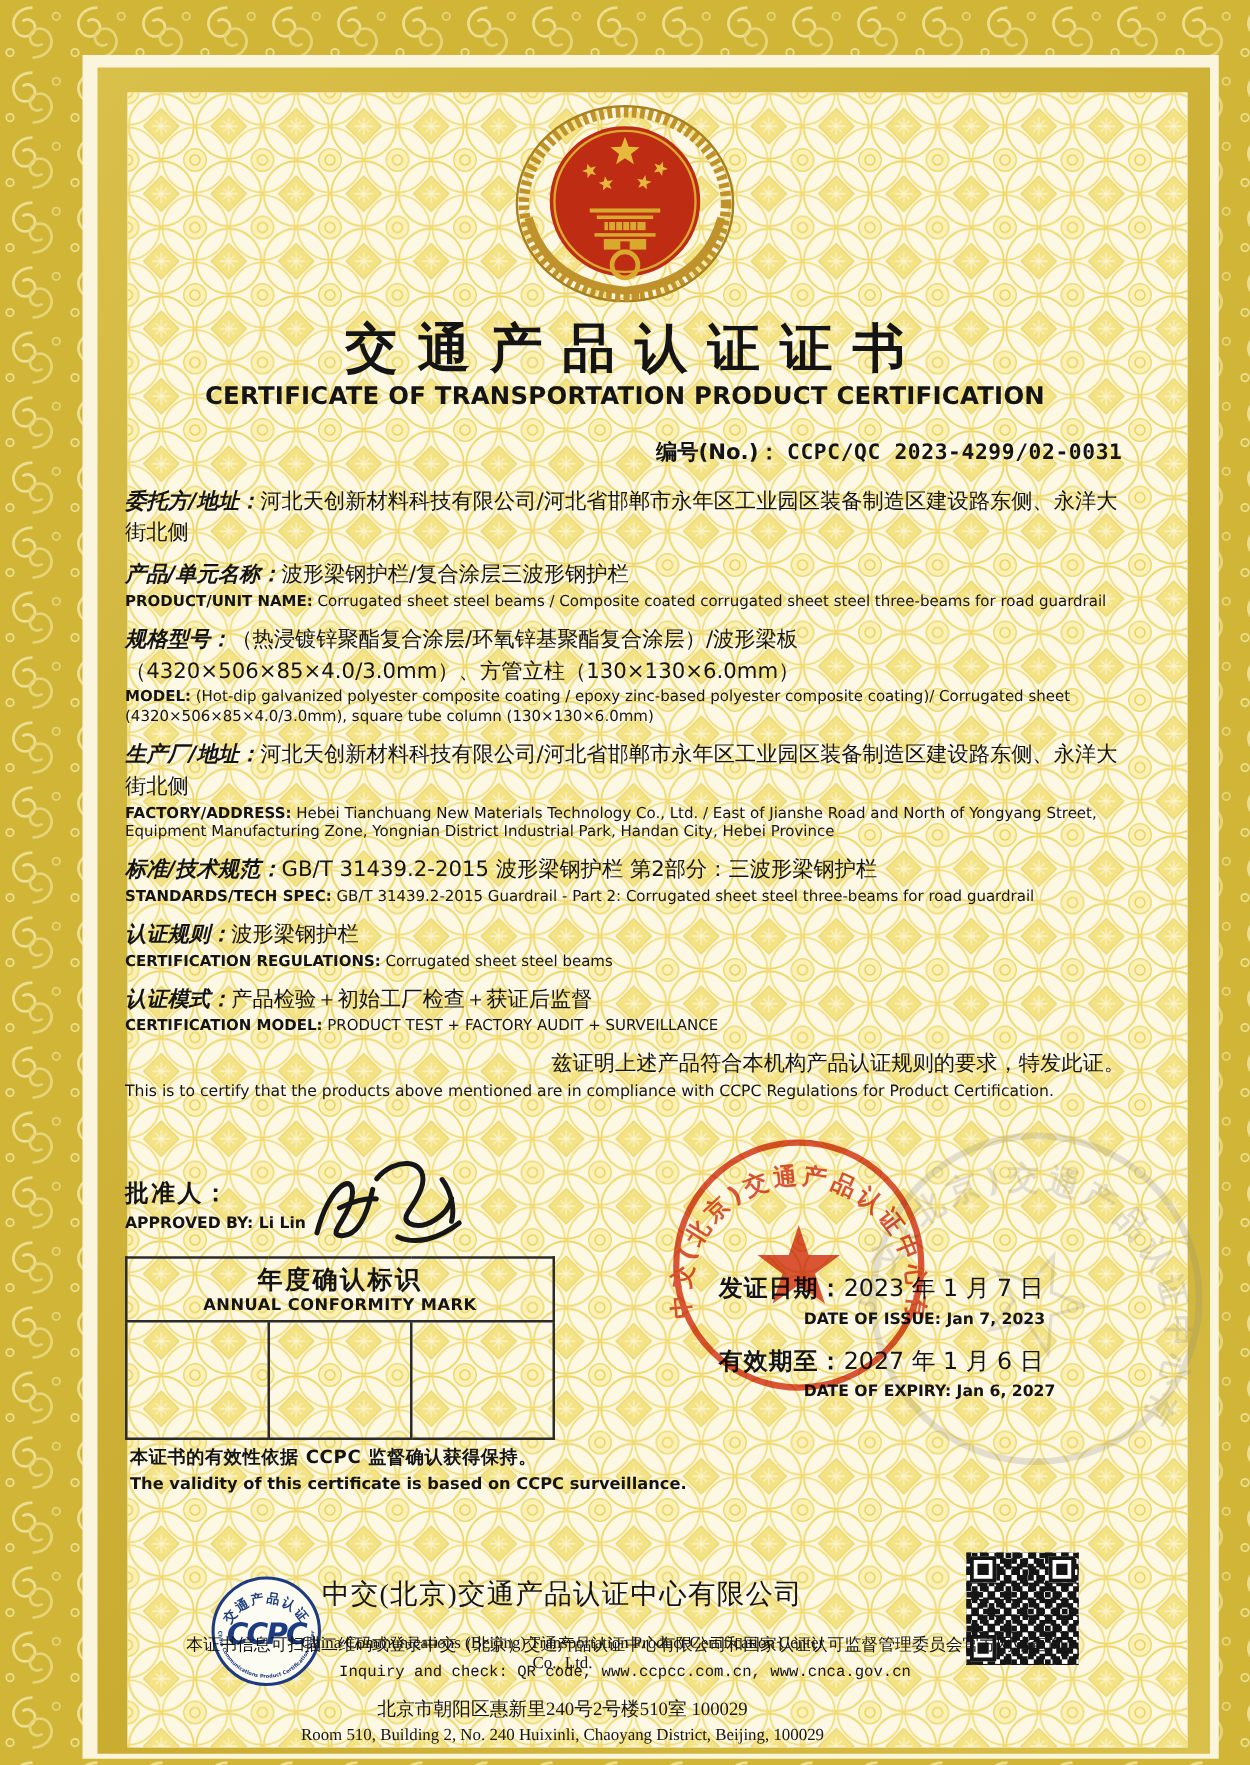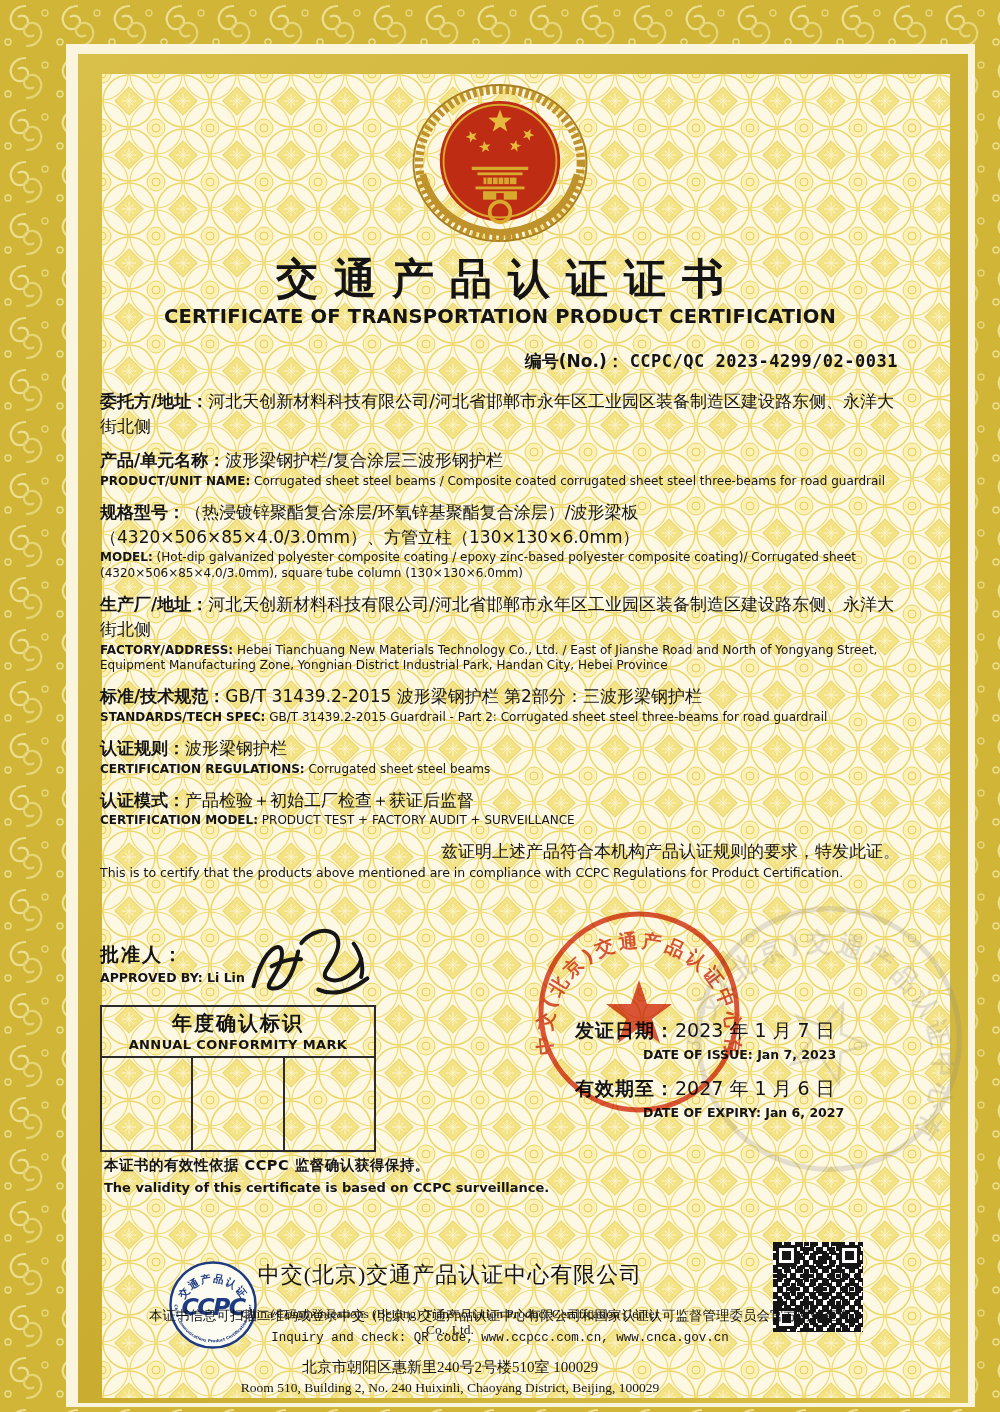--- a/index.html
+++ b/index.html
@@ -16,32 +16,32 @@
   .content{position:absolute;left:100px;top:78px;width:800px;z-index:5;}
   .emblem{display:block;margin:6px auto 0;width:208px;height:158px;}
   .title-zh{margin-top:14px;text-align:center;font-size:42px;font-weight:bold;letter-spacing:16px;
             padding-left:16px;line-height:1.1;}
   .title-en{margin-top:3px;text-align:center;font-size:19.5px;font-weight:bold;letter-spacing:.2px;}
   .number-row{margin-top:22px;text-align:right;font-size:17px;font-weight:600;padding-right:2px;}
   .number-row .num{font-family:"DejaVu Sans Mono","Liberation Mono",monospace;letter-spacing:.5px;}
   .fields{margin-top:16px;}
   .field{margin-bottom:10px;}
   .zh-line{font-size:17px;line-height:1.45;}
-  .zh-line .lz{font-weight:bold;}
+  .zh-line .lz{font-weight:bold;font-style:italic;}
   .en-line{font-size:12px;line-height:1.33;margin-top:1px;}
   .en-line .le{font-weight:bold;}
   .statement .zh-line{font-size:17px;text-align:right;}
   .statement .en-line{font-size:12.5px;}
   
   .abs{position:absolute;z-index:6;}
   .approver{left:100px;top:942px;}
   .approver .a-zh{font-size:19px;font-weight:bold;letter-spacing:2px;}
   .approver .a-en{font-size:12.5px;font-weight:bold;margin-top:2px;}
   .signature{left:238px;top:918px;width:150px;height:100px;z-index:7;}
-  .conf-table{left:100px;top:1005px;width:276px;border-collapse:collapse;z-index:6;position:absolute;}
+  .conf-table{left:100px;top:1005px;width:344px;border-collapse:collapse;z-index:6;position:absolute;}
   .conf-table th,.conf-table td{border:2px solid #2b2b2b;}
   .conf-table th{padding:3px 4px 4px;}
   .conf-table .t-zh{font-size:20px;font-weight:bold;letter-spacing:2px;}
   .conf-table .t-en{font-size:13px;font-weight:bold;letter-spacing:.4px;}
   .conf-table td{height:90px;width:33.33%;}
   .dates{left:575px;top:1018px;width:360px;}
   .d-zh{font-size:19px;}
   .d-zh .dl{font-weight:bold;letter-spacing:1px;}
   .d-en{font-size:12.5px;font-weight:bold;margin:3px 0 14px 68px;}
   .seal{left:533px;top:906px;width:212px;height:212px;z-index:8;opacity:.88;mix-blend-mode:multiply;}

